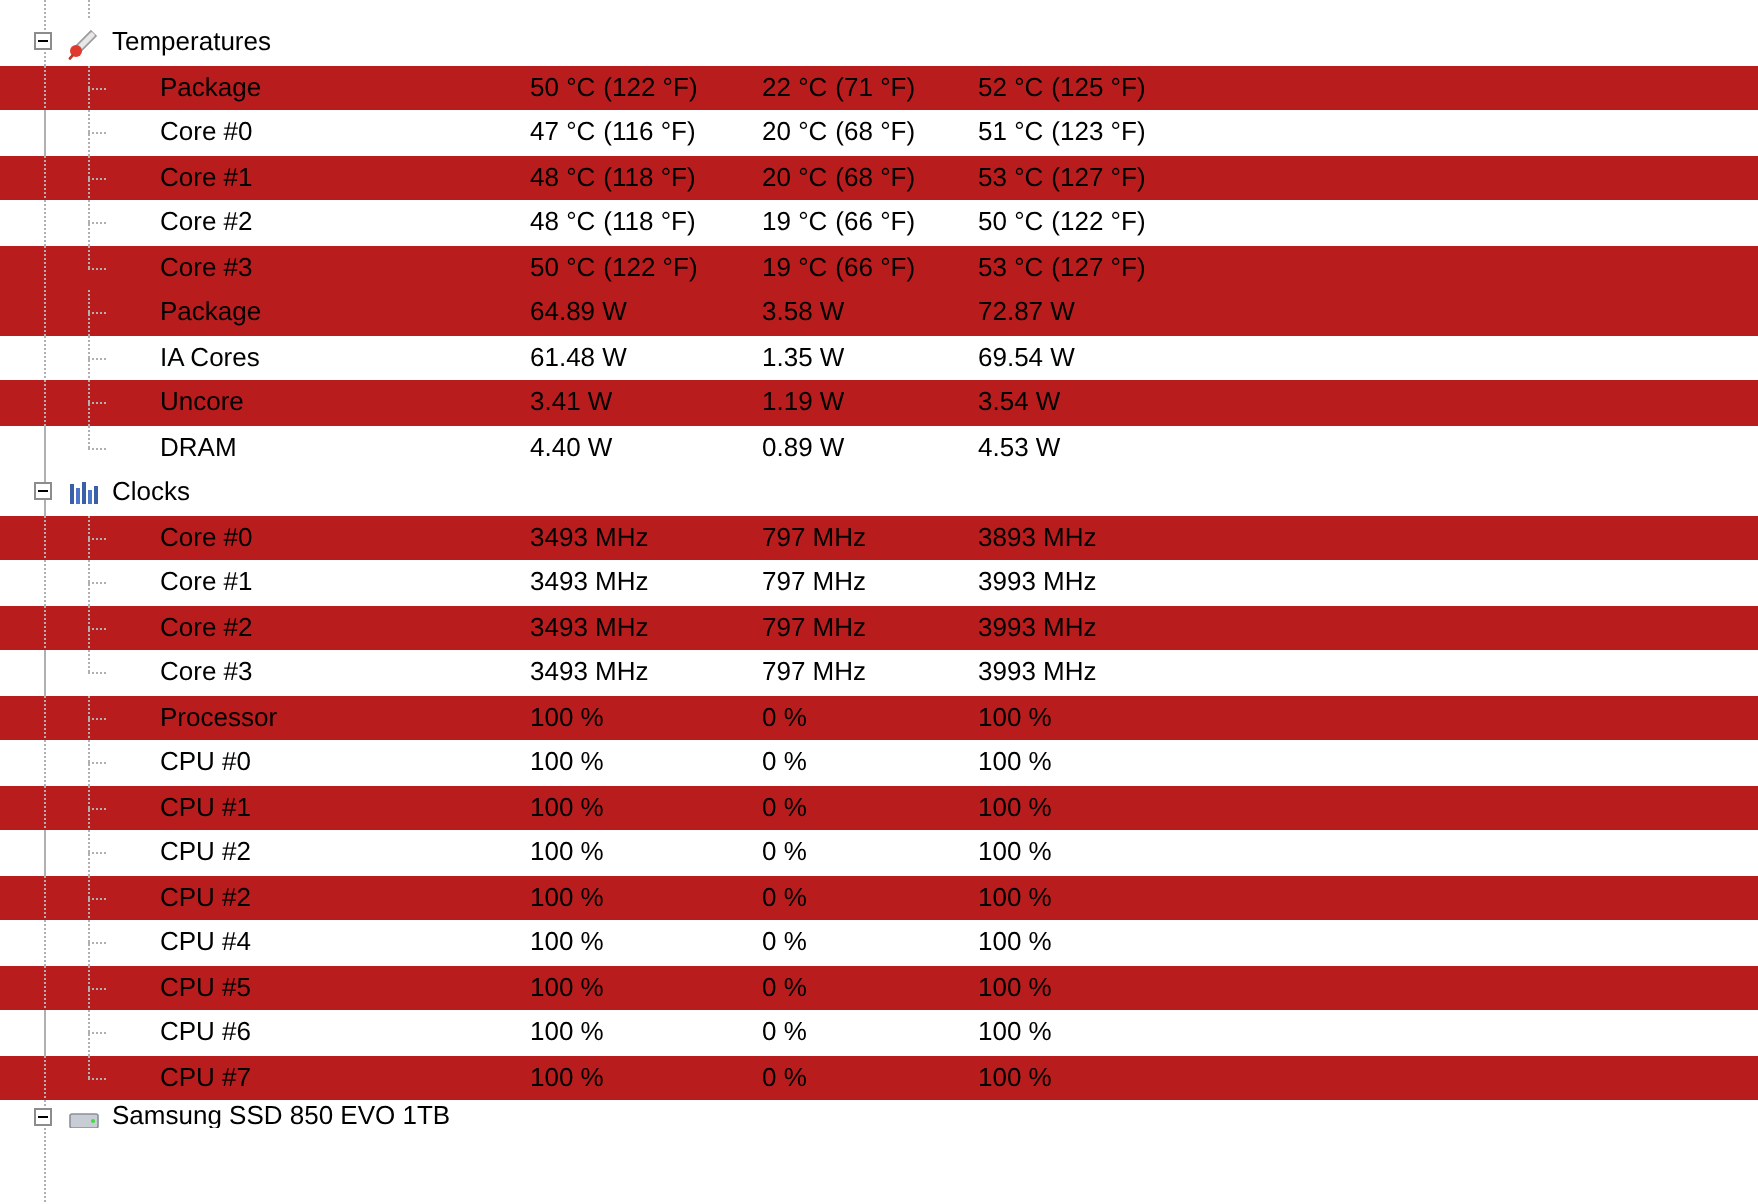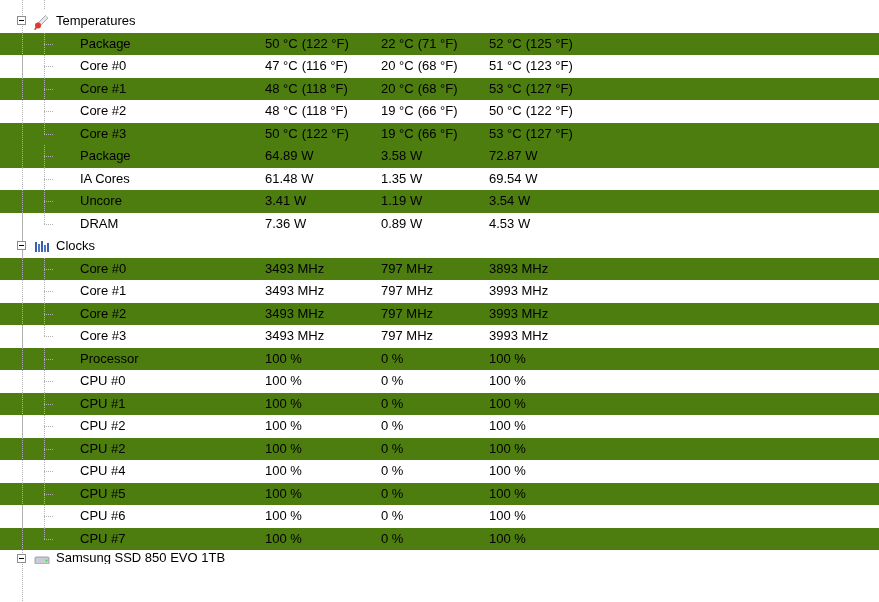--- a/index.html
+++ b/index.html
@@ -21,21 +21,21 @@
     height: 602px;
   }
 
   .row {
     position: relative;
     height: 22.5px;
     line-height: 22.5px;
     white-space: nowrap;
   }
   .row.alt {
-    background: #4d7c0f;
+    background: #b91c1c;
   }
 
   
   .guide {
     position: absolute;
     top: 0;
     bottom: 0;
     width: 1px;
     background-image: linear-gradient(to bottom, #b0b0b0 50%, rgba(255,255,255,0) 0%);
     background-size: 1px 2px;
@@ -214,21 +214,21 @@
       <span class="leaf-label">Uncore</span>
       <span class="c1"><span>3.41 W</span></span>
       <span class="c2"><span>1.19 W</span></span>
       <span class="c3"><span>3.54 W</span></span>
     </div>
     <div class="row">
       <div class="vline"></div>
       <div class="vline2" style="height: 11px;"></div>
       <div class="hline"></div>
       <span class="leaf-label">DRAM</span>
-      <span class="c1"><span>7.36 W</span></span>
+      <span class="c1"><span>4.40 W</span></span>
       <span class="c2"><span>0.89 W</span></span>
       <span class="c3"><span>4.53 W</span></span>
     </div>
     <div class="row">
       <div class="vline"></div>
       <div class="expander"></div>
       <span class="icon"><svg width="16" height="16" viewBox="0 0 16 16">
           <rect x="1" y="3" width="2" height="10" fill="#3b5ea8"></rect>
           <rect x="4" y="5" width="2" height="8" fill="#4c74c9"></rect>
           <rect x="7" y="2" width="2" height="11" fill="#3b5ea8"></rect>

